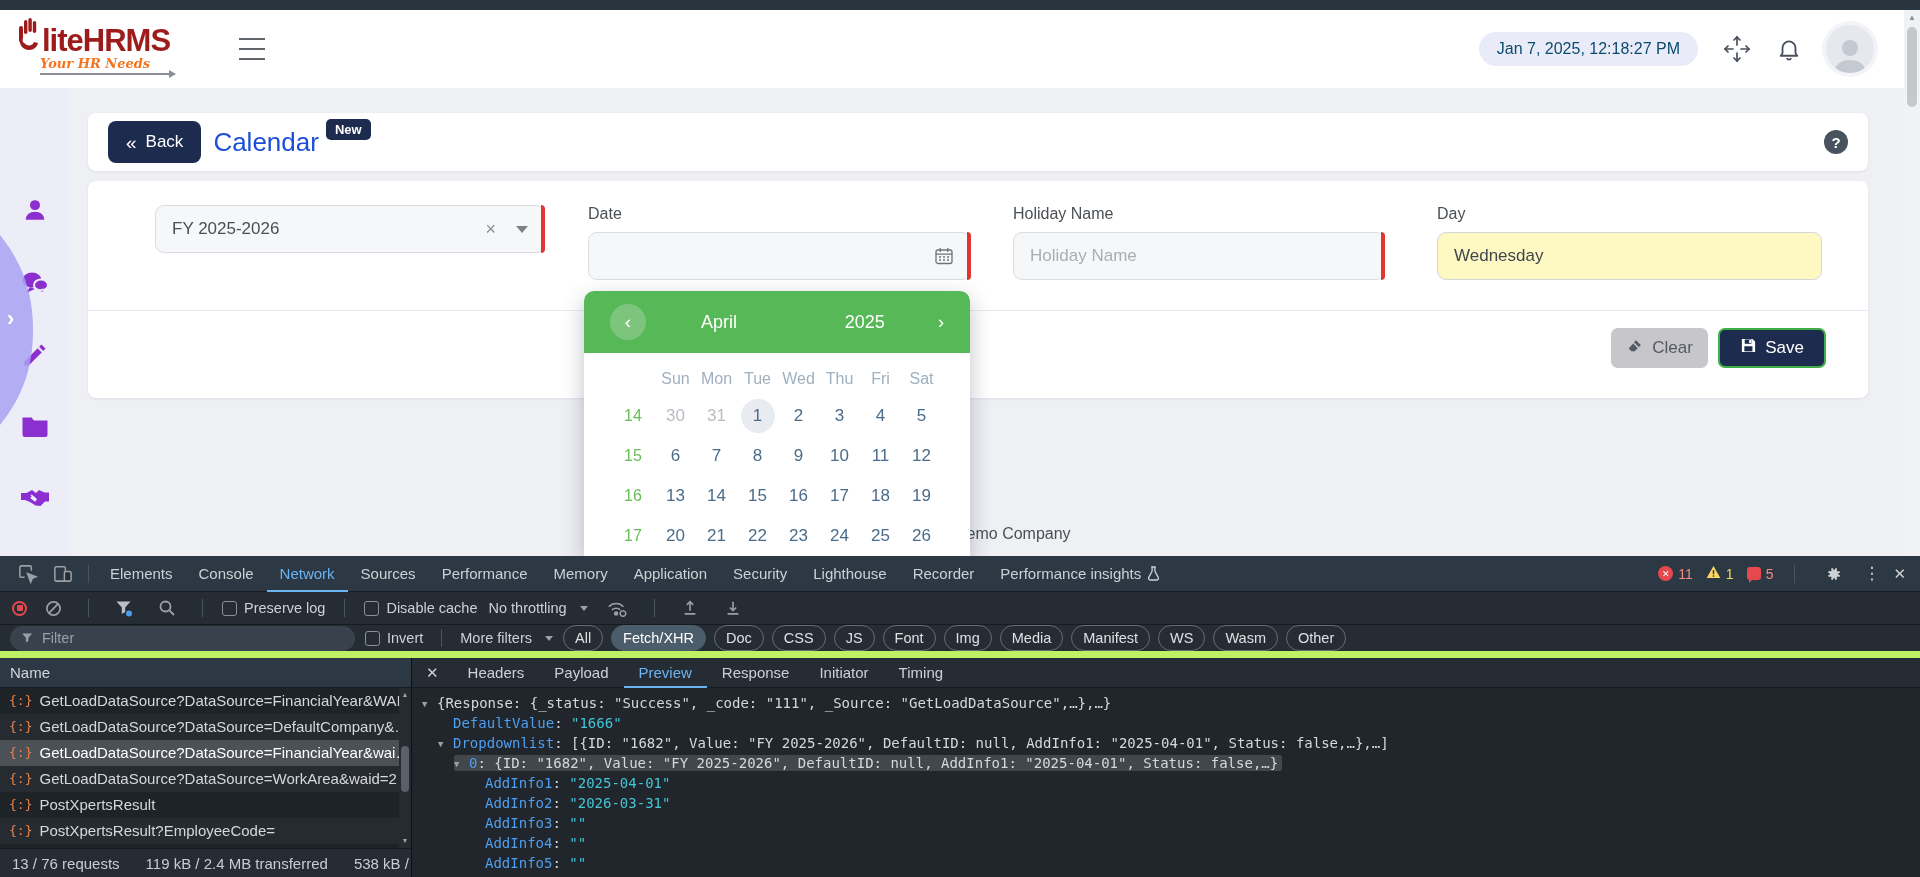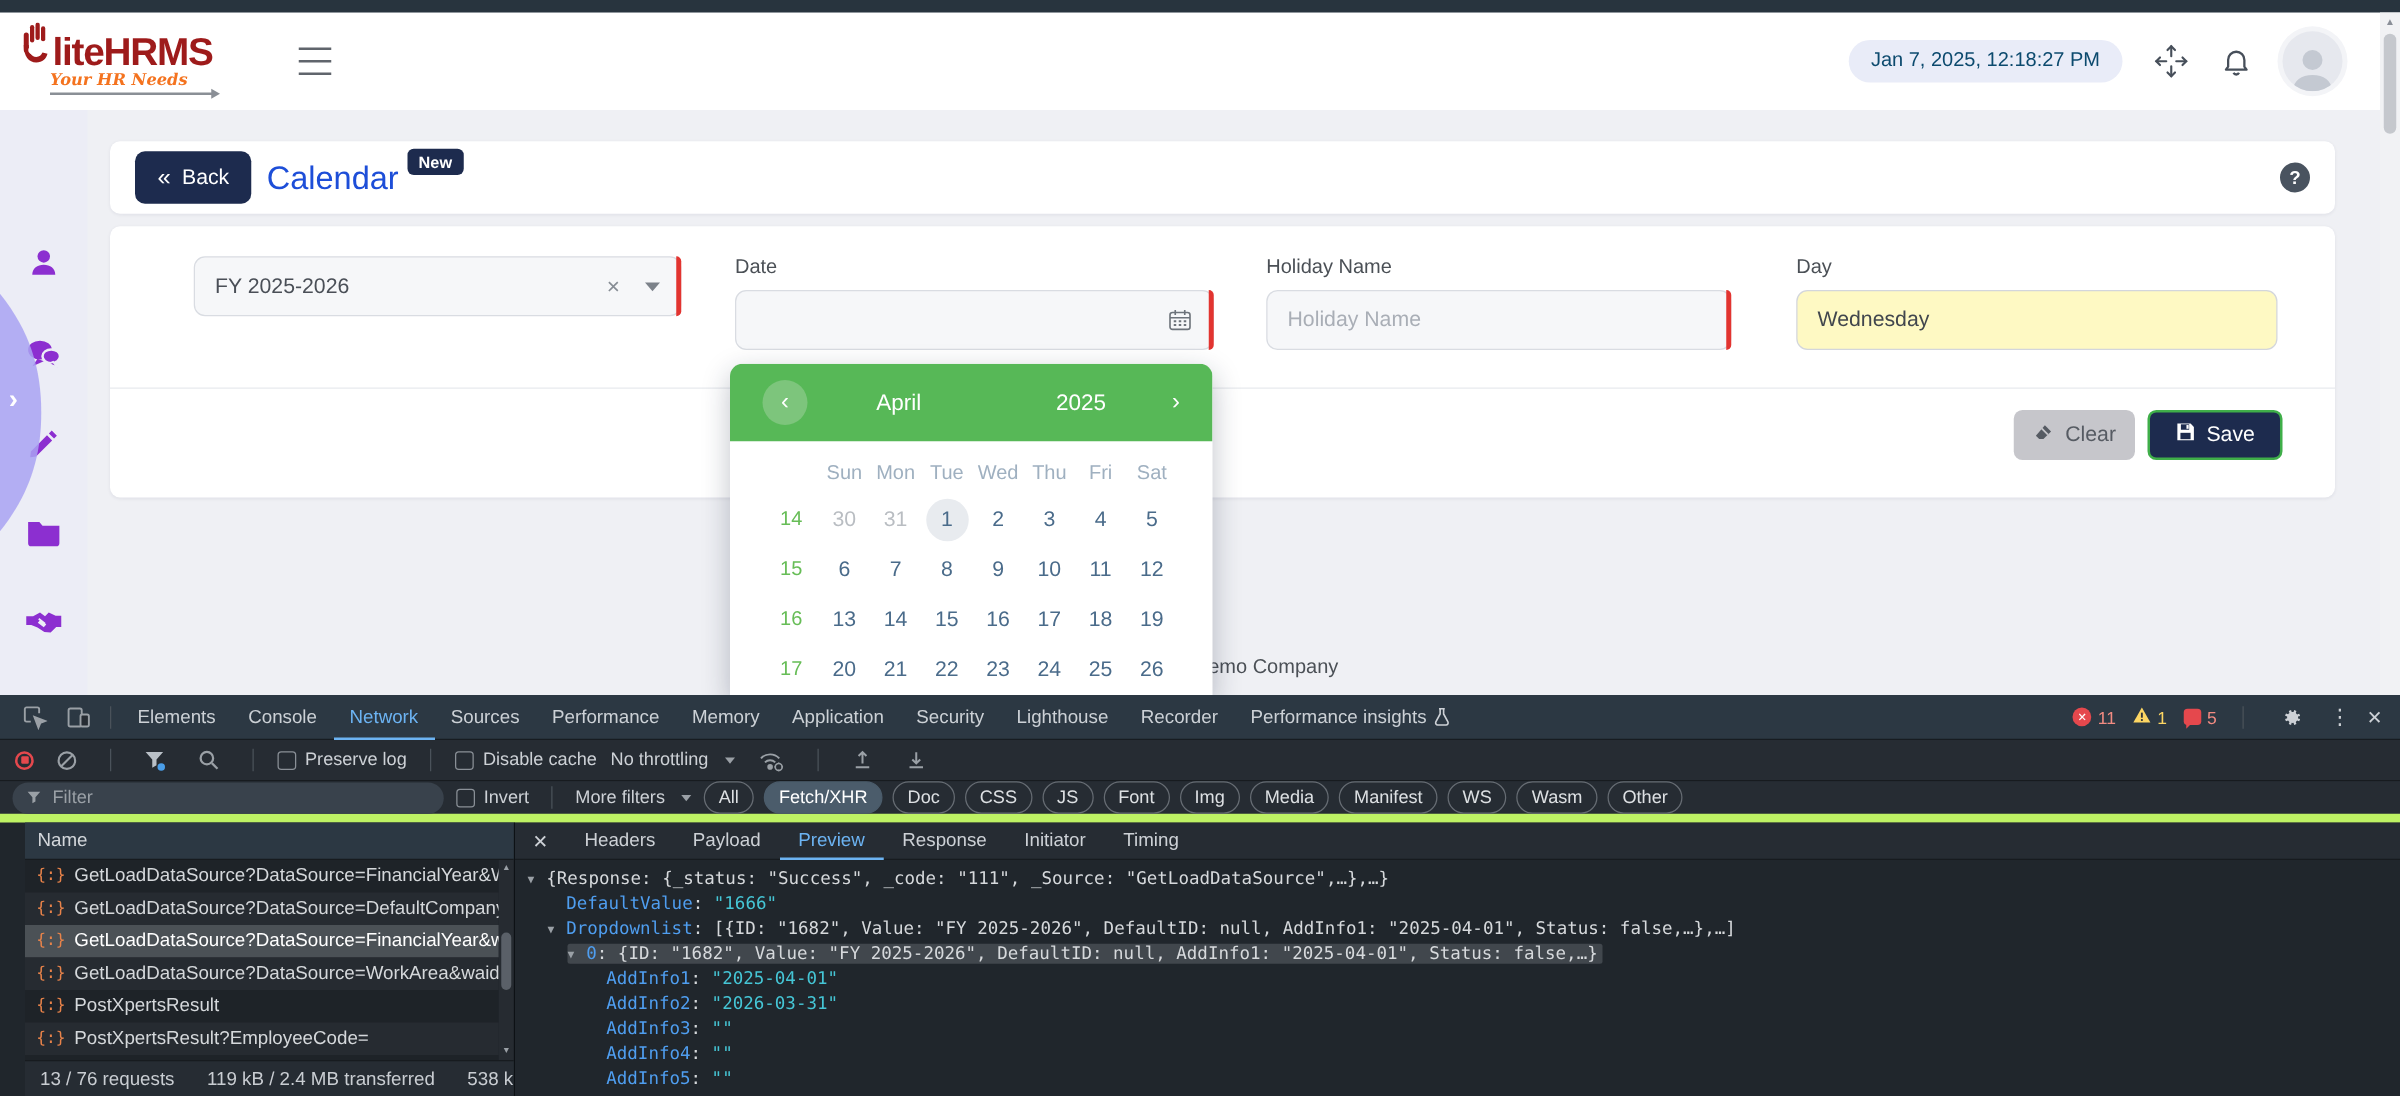--- a/index.html
+++ b/index.html
@@ -103,21 +103,21 @@
   .tb-label { display:flex; align-items:center; gap:7px; cursor:pointer; }
   .dcaret { width:0; height:0; border-left:4.5px solid transparent; border-right:4.5px solid transparent; border-top:5.5px solid #9aa0a6; display:inline-block; margin-left:6px; }
 
   .dt-filterrow { height:33px; background:#262c33; display:flex; align-items:center; gap:10px; padding:0 10px; border-bottom:7px solid #bef264; font-size:14.5px; }
   .filter-input { width:345px; height:25px; background:#39424c; border-radius:13px; display:flex; align-items:center; gap:8px; padding:0 11px; color:#9aa0a6; cursor:text; }
   .chips { display:flex; gap:8px; align-items:center; }
   .chip { height:26px; padding:0 11px; border:1px solid #666c73; border-radius:13px; line-height:24px; color:#dde0e3; cursor:pointer; white-space:nowrap; }
   .chip.active { background:#4b5c6b; border-color:#4b5c6b; color:#fff; }
 
   .dt-body { display:flex; height:219px; }
-  .dt-left { width:412px; flex:none; border-right:1px solid #0d1115; display:flex; flex-direction:column;padding-left:20px; }
+  .dt-left { width:412px; flex:none; border-right:1px solid #0d1115; display:flex; flex-direction:column; }
   .name-header { height:30px; background:#2c3843; border-bottom:1px solid #171b1f; line-height:29px; padding-left:10px; color:#d3d7db; flex:none; }
   .req-list { flex:1; background:#1e2328; position:relative; overflow:hidden; }
   .req-rows { margin-right:12px; }
   .req-row { height:26px; line-height:26px; display:flex; align-items:center; gap:7px; padding-left:9px; color:#d5d8db; white-space:nowrap; overflow:hidden; cursor:pointer; }
   .req-row:nth-child(even) { background:#262b31; }
   .req-row.selected { background:#4b5156; color:#fff; }
   .req-ico { color:#e8834a; font-family:"DejaVu Sans Mono",monospace; font-size:13px; flex:none; }
   .req-scroll { position:absolute; right:0; top:0; bottom:0; width:12px; background:#262b31; }
   .rs-arrow { height:14px; text-align:center; font-size:7px; color:#9aa0a6; line-height:14px; }
   .rs-arrow.bottom { position:absolute; bottom:0; left:0; right:0; }

